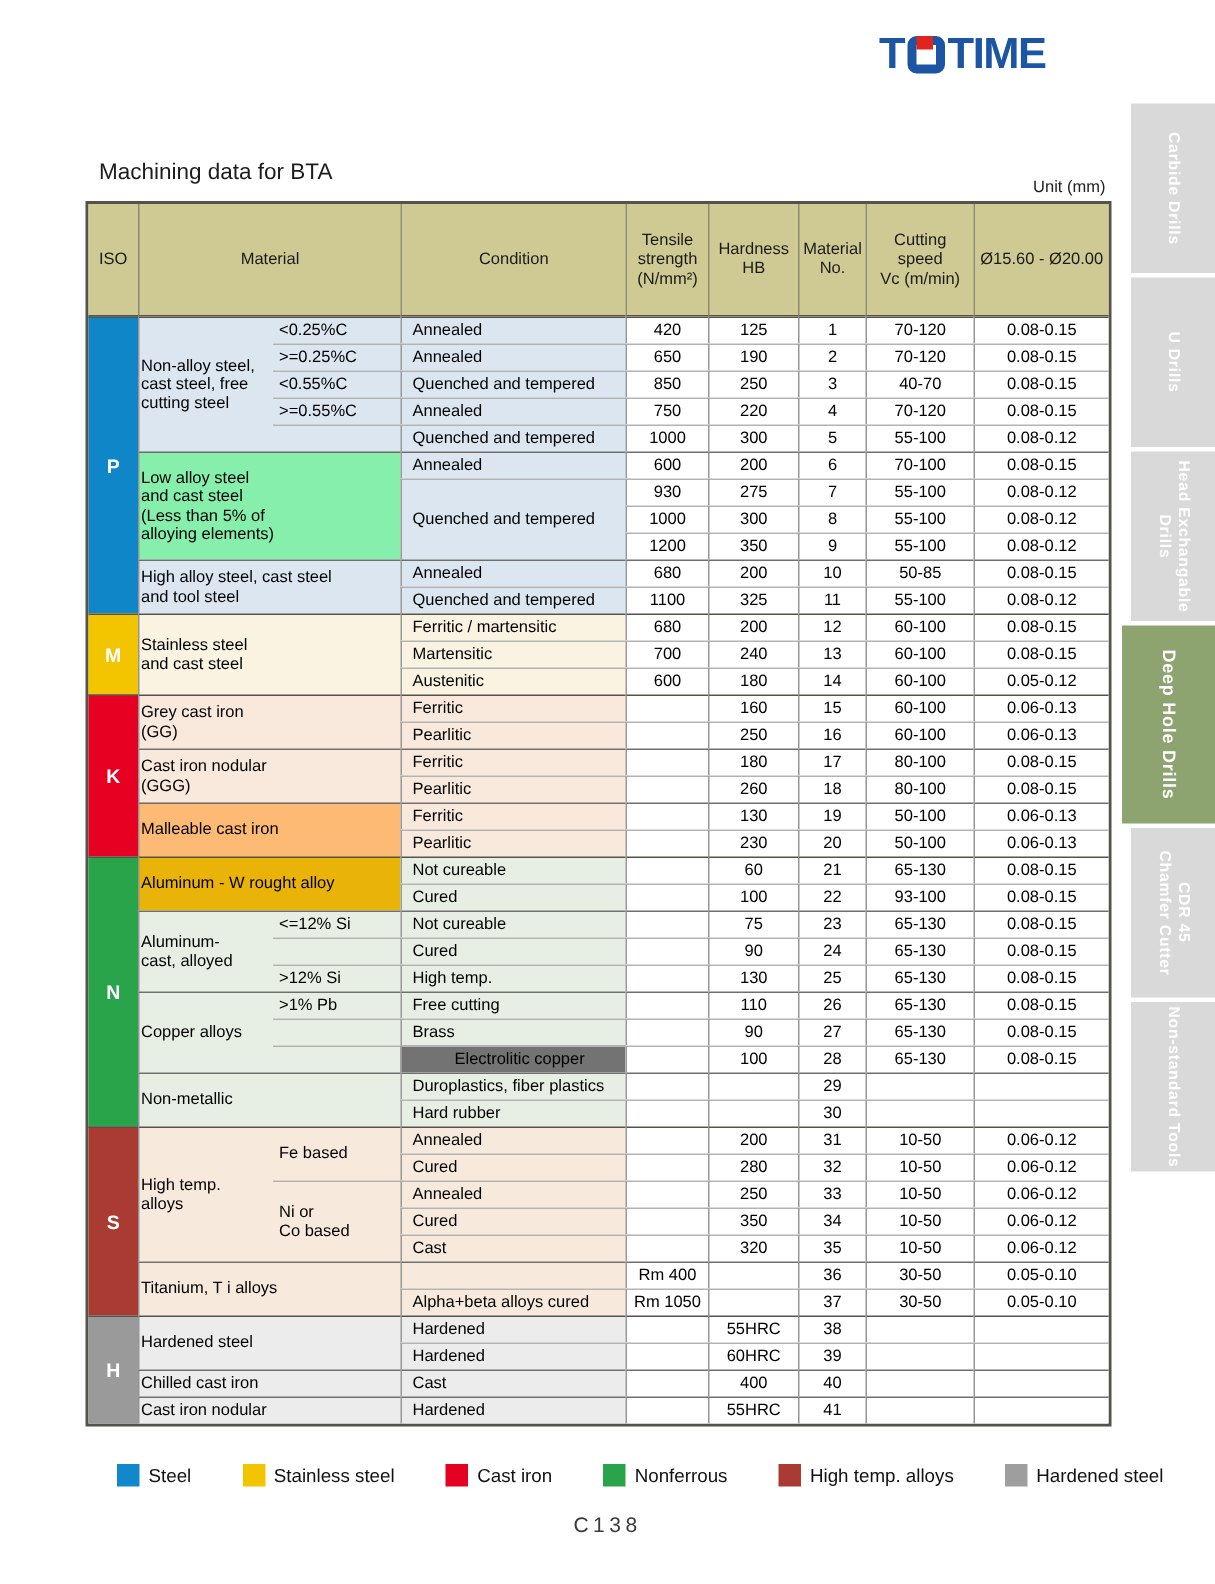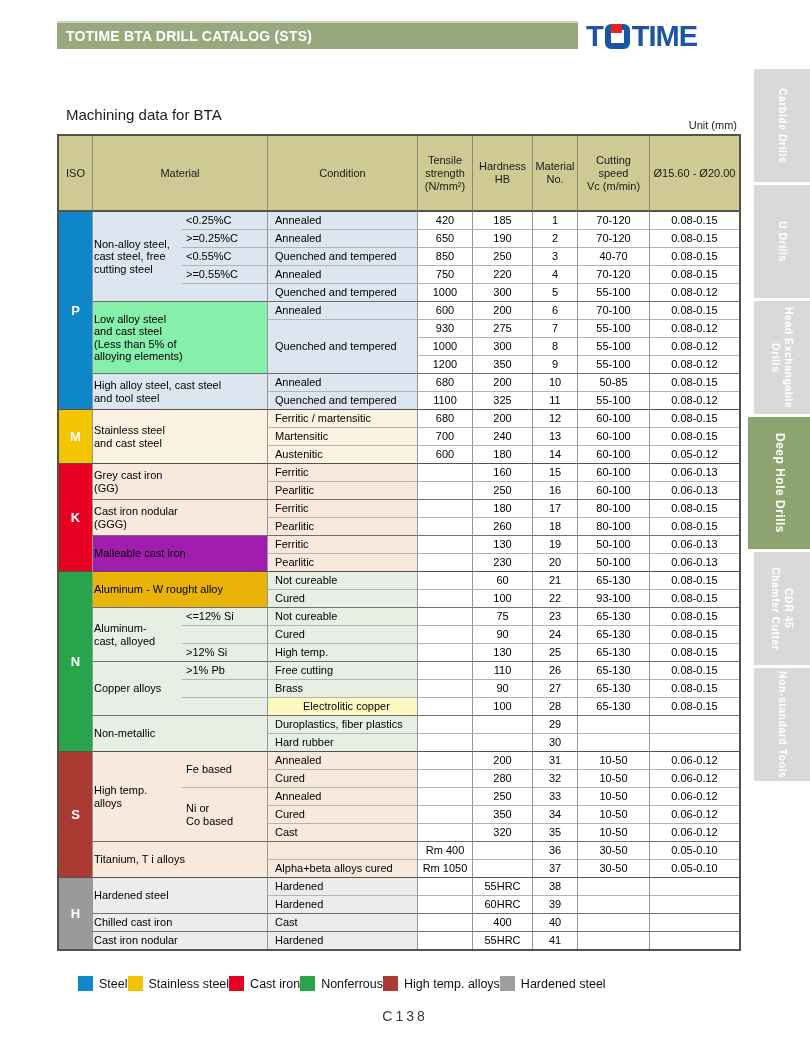--- a/index.html
+++ b/index.html
@@ -41,35 +41,32 @@
 
   
   .sidebar{position:absolute;right:0;top:69px;width:62px;display:flex;flex-direction:column;
            align-items:flex-end;gap:3px;}
   .tab{width:56px;height:113px;background:#d9d9d9;color:#fff;font-weight:bold;font-size:10.5px;
        writing-mode:vertical-rl;display:flex;align-items:center;justify-content:center;
        letter-spacing:.5px;line-height:13px;text-align:center;}
   .tab.active{width:62px;height:132px;background:#8ea470;font-size:12px;}
 
   
-  .legend{position:absolute;left:78px;top:976px;display:flex;align-items:center;text-align:right;}
+  .legend{position:absolute;left:78px;top:976px;display:flex;align-items:center;gap:34px;text-align:right;}
   .legend-item{display:flex;align-items:center;gap:6px;font-size:12.5px;color:#111;}
   .swatch{width:15px;height:15px;}
 
   .footer{position:absolute;left:0;top:1008px;width:810px;text-align:center;font-size:14px;
           color:#3a3a3a;letter-spacing:3px;}
 </style>
 </head>
 <body>
 
 <div class="page">
 
-  <div class="topbar">
-    <span>TOTIME BTA DRILL CATALOG (STS)</span>
-  </div>
 
   <div class="logo">
     <span>T</span>
       <span class="lg-o">
         <i class="lg-red"></i>
       </span>
       <span>TIME</span>
   </div>
 
   <div class="subtitle">Machining  data for  BTA</div>
@@ -99,21 +96,21 @@
           <th colspan="1">Ø15.60 - Ø20.00</th>
         </tr>
       </thead>
       <tbody>
         <tr>
           <td class="iso st" rowspan="11" style="background: rgb(14, 134, 200);">P</td>
           <td class="mat st" rowspan="5" style="background: rgb(220, 230, 241);">Non-alloy steel,<br>cast steel, free<br>cutting steel</td>
           <td class="sub st" style="background: rgb(220, 230, 241);">&lt;0.25%C</td>
           <td class="cond st" style="background: rgb(220, 230, 241);">Annealed</td>
           <td class="num st">420</td>
-          <td class="num st">185</td>
+          <td class="num st">125</td>
           <td class="num st">1</td>
           <td class="num st">70-120</td>
           <td class="num st">0.08-0.15</td>
         </tr>
         <tr>
           <td class="sub " style="background: rgb(220, 230, 241);">&gt;=0.25%C</td>
           <td class="cond " style="background: rgb(220, 230, 241);">Annealed</td>
           <td class="num ">650</td>
           <td class="num ">190</td>
           <td class="num ">2</td>
@@ -250,21 +247,21 @@
         </tr>
         <tr>
           <td class="cond " style="background: rgb(249, 233, 220);">Pearlitic</td>
           <td class="num "></td>
           <td class="num ">260</td>
           <td class="num ">18</td>
           <td class="num ">80-100</td>
           <td class="num ">0.08-0.15</td>
         </tr>
         <tr>
-          <td class="mat gt" rowspan="2" colspan="2" style="background: #a21caf;">Malleable cast iron</td>
+          <td class="mat gt" rowspan="2" colspan="2" style="background: #fdba74;">Malleable cast iron</td>
           <td class="cond gt" style="background: rgb(249, 233, 220);">Ferritic</td>
           <td class="num gt"></td>
           <td class="num gt">130</td>
           <td class="num gt">19</td>
           <td class="num gt">50-100</td>
           <td class="num gt">0.06-0.13</td>
         </tr>
         <tr>
           <td class="cond " style="background: rgb(249, 233, 220);">Pearlitic</td>
           <td class="num "></td>
@@ -333,21 +330,21 @@
           <td class="sub " style="background: rgb(231, 239, 228);"></td>
           <td class="cond " style="background: rgb(231, 239, 228);">Brass</td>
           <td class="num "></td>
           <td class="num ">90</td>
           <td class="num ">27</td>
           <td class="num ">65-130</td>
           <td class="num ">0.08-0.15</td>
         </tr>
         <tr>
           <td class="sub " style="background: rgb(231, 239, 228);"></td>
-          <td class="cond " style="background: #fef9c3; padding-left: 35px;">Electrolitic copper</td>
+          <td class="cond " style="background: #737373; padding-left: 35px;">Electrolitic copper</td>
           <td class="num "></td>
           <td class="num ">100</td>
           <td class="num ">28</td>
           <td class="num ">65-130</td>
           <td class="num ">0.08-0.15</td>
         </tr>
         <tr>
           <td class="mat gt" rowspan="2" colspan="2" style="background: rgb(231, 239, 228);">Non-metallic</td>
           <td class="cond gt" style="background: rgb(231, 239, 228);">Duroplastics, fiber plastics</td>
           <td class="num gt"></td>

